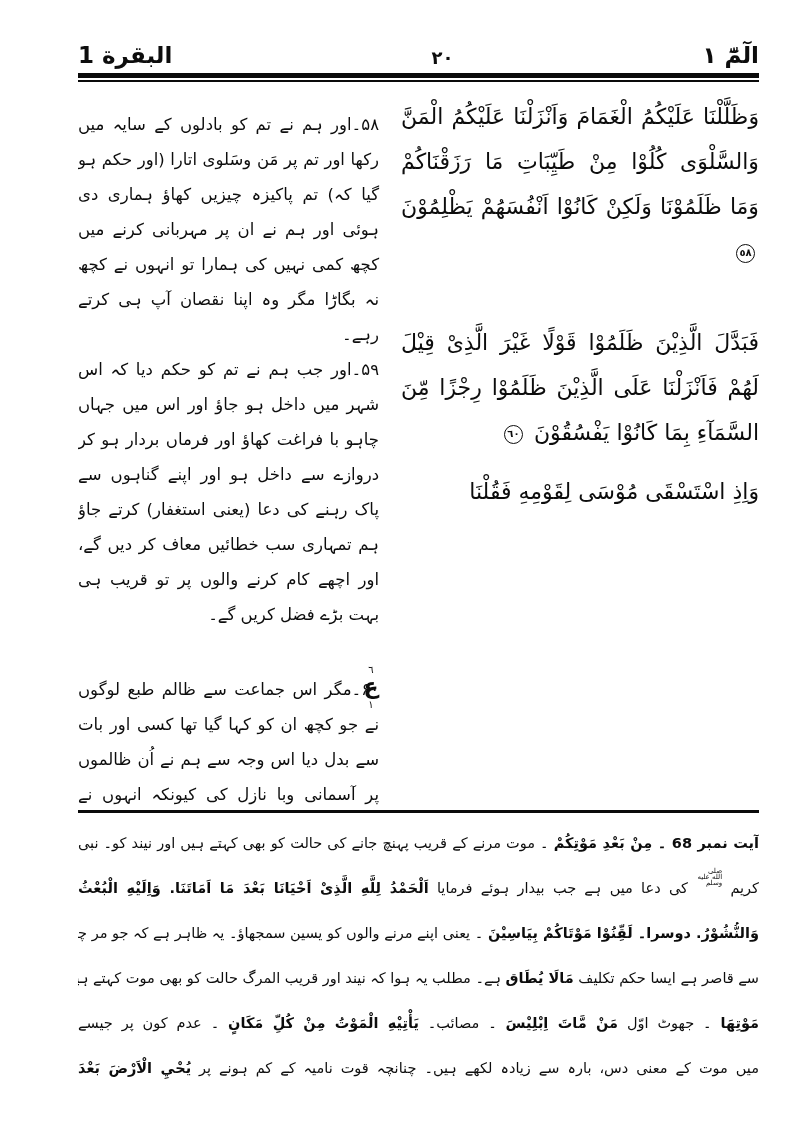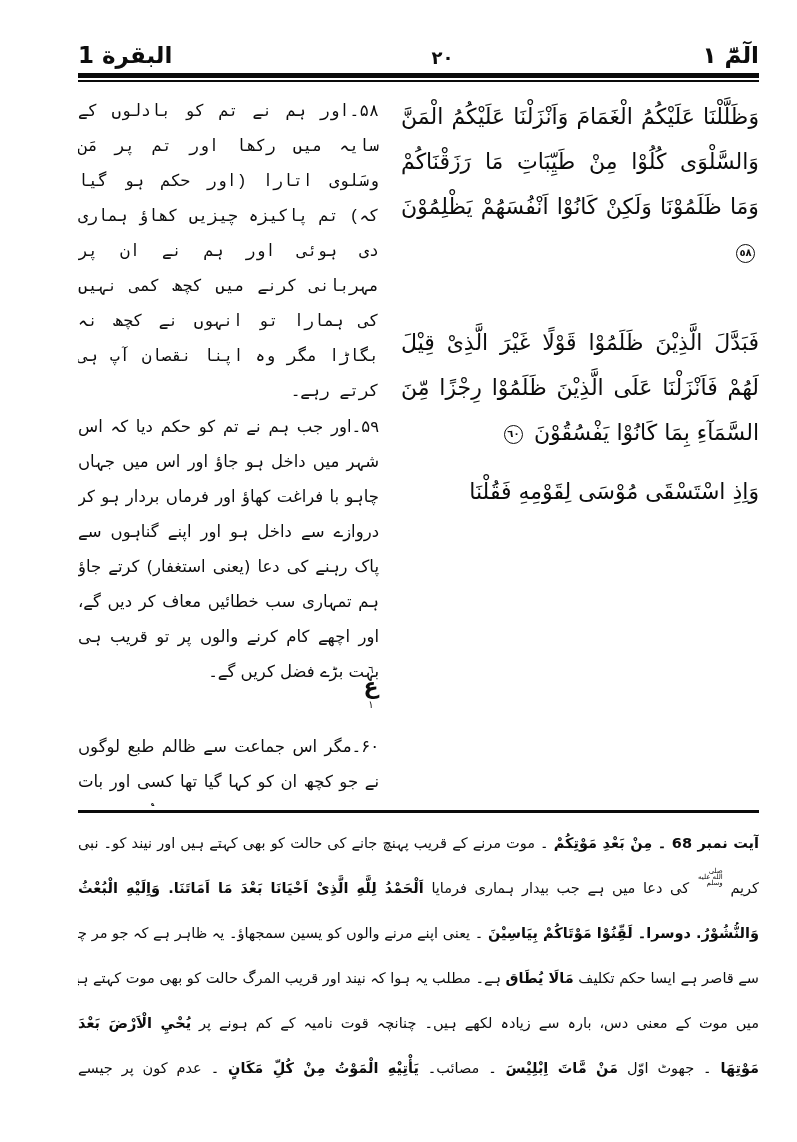--- a/index.html
+++ b/index.html
@@ -31,21 +31,21 @@
   .verse.v3 { margin-top:46px; }
   .verse.v4 { margin-top:14px; }
 
   .ayah-badge {
     display:inline-flex; align-items:center; justify-content:center;
     width:19px; height:19px; border:1.3px solid #0d0d0d; border-radius:50%;
     font-size:10px; line-height:1; vertical-align:middle; margin-right:4px;font-weight:bold;
   }
 
   .urdu-para { font-size:16.5px; line-height:35px; text-align:justify; }
-  .urdu-para.p1 { margin-top:4px;font-family:Liberation Mono, monospace; }
+  .urdu-para.p1 { margin-top:17px; }
   .urdu-para.p2 { margin-top:0; }
   .urdu-para.p3 { margin-top:40px; }
 
   
   .ruku { position:absolute; top:664px; left:356px; width:30px;
           display:flex; flex-direction:column; align-items:center;
           font-size:10px; line-height:11px; }
   .ruku .ain { font-size:22px; line-height:24px; font-weight:bold; }
 
   
@@ -102,20 +102,20 @@
   <div class="ruku">
     <span>٦</span>
     <span class="ain">ع</span>
     <span>١</span>
   </div>
 
   <div class="fn-rule"></div>
 
   <footer class="footnotes">
     <div class="fn-line"><span class="b">آیت نمبر 68 ۔ </span><span class="b">مِنْ بَعْدِ مَوْتِكُمْ</span><span> ۔ موت مرنے کے قریب پہنچ جانے کی حالت کو بھی کہتے ہیں اور نیند کو۔ نبی</span></div>
-    <div class="fn-line"><span>کریم </span><span class="saw">صلى الله عليه وسلم</span><span> کی دعا میں ہے جب بیدار ہماری فرمایا </span><span class="b">اَلْحَمْدُ لِلَّهِ الَّذِىْ اَحْيَانَا بَعْدَ مَا اَمَاتَنَا. وَاِلَيْهِ الْبُعْثُ</span></div>
+    <div class="fn-line"><span>کریم </span><span class="saw">صلى الله عليه وسلم</span><span> کی دعا میں ہے جب بیدار ہوئے فرمایا </span><span class="b">اَلْحَمْدُ لِلَّهِ الَّذِىْ اَحْيَانَا بَعْدَ مَا اَمَاتَنَا. وَاِلَيْهِ الْبُعْثُ</span></div>
     <div class="fn-line"><span class="b">وَالنُّشُوْرُ. </span><span class="b">دوسرا۔ </span><span class="b">لَقِّنُوْا مَوْتَاكُمْ بِيَاسِيْنَ</span><span> ۔ یعنی اپنے مرنے والوں کو یسین سمجھاؤ۔ یہ ظاہر ہے کہ جو مر چکا ہو وہ سمجھنے</span></div>
     <div class="fn-line"><span>سے قاصر ہے ایسا حکم تکلیف </span><span class="b">مَالَا يُطَاق</span><span> ہے۔ مطلب یہ ہوا کہ نیند اور قریب المرگ حالت کو بھی موت کہتے ہیں۔ لغت</span></div>
+    <div class="fn-line"><span class="b">مَوْتِهَا</span><span> ۔ جھوٹ اوّل </span><span class="b">مَنْ مَّاتَ اِبْلِيْسَ</span><span> ۔ مصائب۔ </span><span class="b">يَأْتِيْهِ الْمَوْتُ مِنْ كُلِّ مَكَانٍ</span><span> ۔ عدم کون پر جیسے</span></div>
     <div class="fn-line"><span>میں موت کے معنی دس، بارہ سے زیادہ لکھے ہیں۔ چنانچہ قوت نامیہ کے کم ہونے پر </span><span class="b">يُحْيِ الْاَرْضَ بَعْدَ</span></div>
-    <div class="fn-line"><span class="b">مَوْتِهَا</span><span> ۔ جھوٹ اوّل </span><span class="b">مَنْ مَّاتَ اِبْلِيْسَ</span><span> ۔ مصائب۔ </span><span class="b">يَأْتِيْهِ الْمَوْتُ مِنْ كُلِّ مَكَانٍ</span><span> ۔ عدم کون پر جیسے</span></div>
   </footer>
 
 </div>
 
 </body></html>

